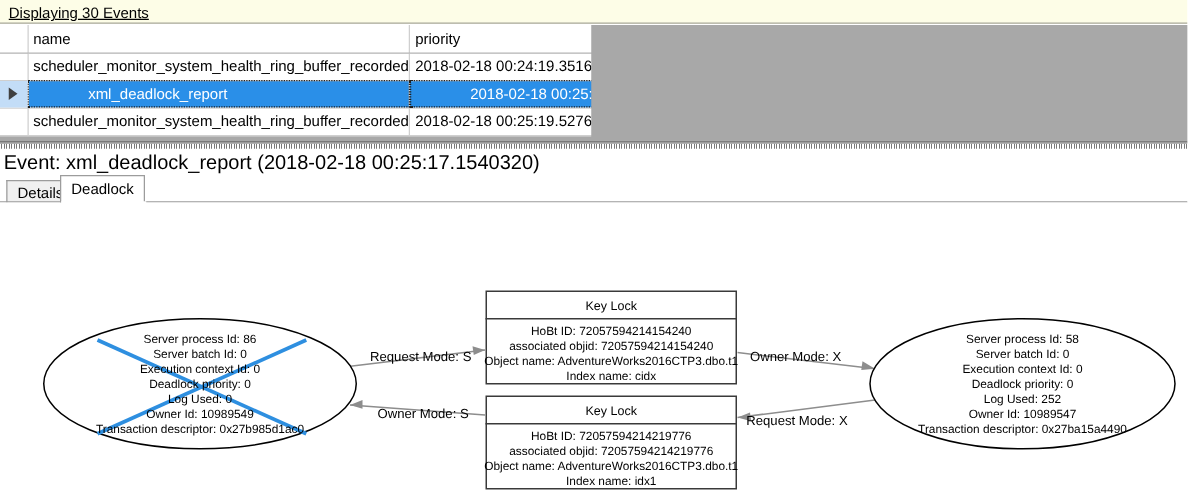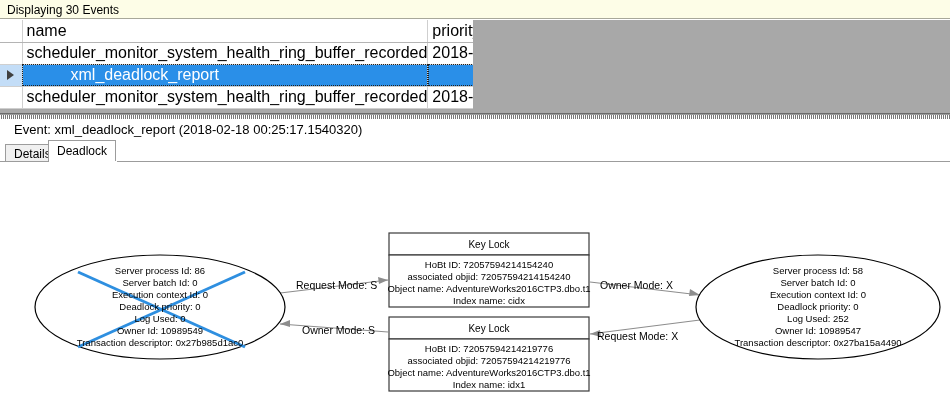--- a/index.html
+++ b/index.html
@@ -32,20 +32,21 @@
     background: #fdfde7;
     border-bottom: 1px solid #a8a89a;
     box-sizing: border-box;
   }
   .banner-text {
     position: absolute;
     left: 7px; top: 3px;
     font-size: 12px;
     color: #000;
     white-space: nowrap;
+    text-decoration: underline;
   }
 
   
   .grid {
     position: absolute;
     left: 0; top: 20px;
     width: 950px;
     height: 94px;
     background: #a8a8a8;
     border-bottom: 1px solid #6b6b6b;
@@ -54,21 +55,21 @@
   }
   .grid-table {
     border-collapse: collapse;
     table-layout: fixed;
     background: #ffffff;
   }
   .grid-table td, .grid-table th {
     border-right: 1px solid #cfcfcf;
     border-bottom: 1px solid #cfcfcf;
     font-weight: normal;
-    font-size: 16px;
+    font-size: 12px;
     padding: 0 0 0 4px;
     height: 22px;
     text-align: left;
     vertical-align: middle;
     white-space: nowrap;
     overflow: hidden;
     background: #ffffff;
     box-sizing: border-box;
   }
   .col-sel   { width: 22px; padding: 0 !important; }
@@ -120,22 +121,22 @@
 
   
   .event-header {
     position: absolute;
     left: 0; top: 120px;
     width: 950px; height: 18px;
     background: #ffffff;
   }
   .event-header-text {
     position: absolute;
-    left: 14px; top: 2px;
-    font-size: 13px;
+    left: 3px; top: 2px;
+    font-size: 16px;
     white-space: nowrap;
   }
 
   
   .tabstrip {
     position: absolute;
     left: 0; top: 140px;
     width: 950px; height: 22px;
   }
   .tab {

